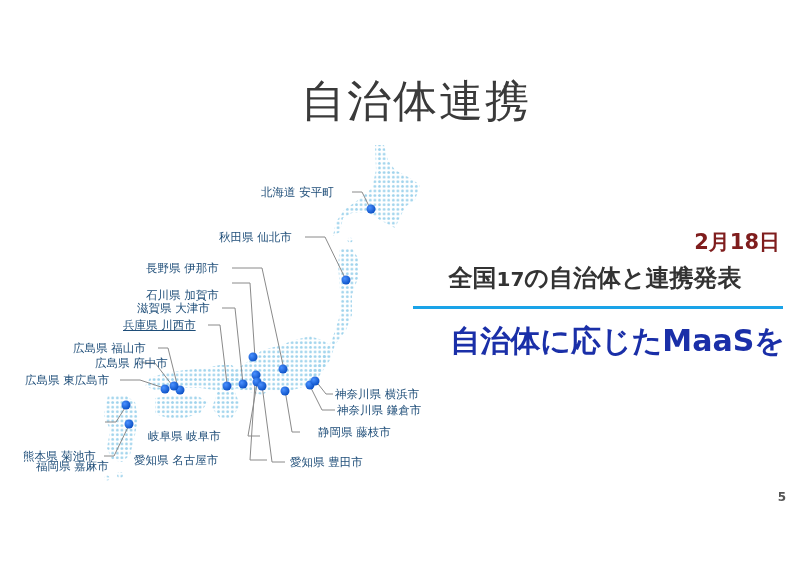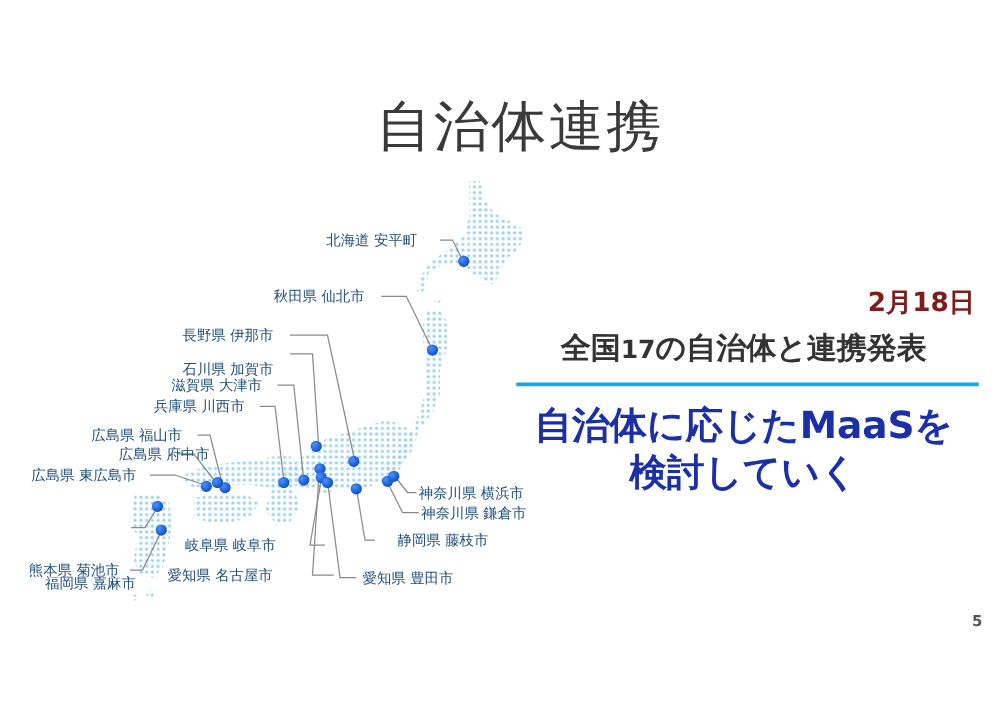--- a/index.html
+++ b/index.html
@@ -8,21 +8,21 @@
   .slide-title { position: absolute; left: 16px; width: 800px; top: 72px; text-align: center;
                  font-size: 44px; color: #3a3a3a; letter-spacing: 2px; font-weight: normal; }
   svg.map { position: absolute; left: 0; top: 0; }
   .label { position: absolute; font-size: 11.5px; color: #1f4e79; white-space: nowrap; line-height: 14px; }
   .date { position: absolute; left: 410px; width: 370px; top: 228px; text-align: right;
           font-size: 21px; font-weight: bold; color: #7f1d1d; }
   .announce { position: absolute; left: 410px; width: 370px; top: 262px; text-align: center;
               font-size: 24px; font-weight: bold; color: #333333; }
   .announce .big { font-size: 20px; }
   .divider { position: absolute; left: 413px; width: 370px; top: 306px; height: 3px; background: #1aa3e8; }
-  .msg { position: absolute; left: 405px; width: 380px; top: 322px; text-align: center;
+  .msg { position: absolute; left: 405px; width: 380px; top: 322px; text-align: right;
          font-size: 30px; font-weight: bold; color: #1a2fa8; line-height: 38px; }
   .page-num { position: absolute; right: 14px; top: 490px; font-size: 12px; font-weight: bold; color: #555555; }
 </style>
 </head>
 <body>
 
 <div class="slide-title">自治体連携</div>
 
 <svg class="map" width="800" height="566" viewBox="0 0 800 566">
   <defs>
@@ -94,36 +94,35 @@
     <circle cx="310" cy="385" r="4.5" fill="url(#pin)"></circle>
     <circle cx="315" cy="381" r="4.5" fill="url(#pin)"></circle>
   </g>
 </svg>
 
 <div class="label" style="left:261px; top:185px;">北海道 安平町</div>
 <div class="label" style="left:219px; top:230px;">秋田県 仙北市</div>
 <div class="label" style="left:146px; top:261px;">長野県 伊那市</div>
 <div class="label" style="left:146px; top:276px;margin-top:12px;">石川県 加賀市</div>
 <div class="label" style="left:137px; top:301px;">滋賀県 大津市</div>
-<div class="label" style="left:123px; top:318px;">兵庫県 川西市</div>
+<div class="label" style="left:123px; top:318px;text-decoration:underline;">兵庫県 川西市</div>
 <div class="label" style="left:73px; top:341px;">広島県 福山市</div>
 <div class="label" style="left:57px; top:356px;margin-left:38px;">広島県 府中市</div>
 <div class="label" style="left:25px; top:373px;">広島県 東広島市</div>
 <div class="label" style="left:36px; top:415px;margin-top:44px;">福岡県 嘉麻市</div>
 <div class="label" style="left:23px; top:449px;">熊本県 菊池市</div>
 <div class="label" style="left:148px; top:429px;">岐阜県 岐阜市</div>
 <div class="label" style="left:134px; top:453px;">愛知県 名古屋市</div>
 <div class="label" style="left:290px; top:455px;">愛知県 豊田市</div>
 <div class="label" style="left:318px; top:425px;">静岡県 藤枝市</div>
 <div class="label" style="left:337px; top:403px;">神奈川県 鎌倉市</div>
 <div class="label" style="left:335px; top:387px;">神奈川県 横浜市</div>
 
 <div class="date">2月18日</div>
 <div class="announce">
   <span>全国</span><span class="big">17</span><span>の自治体と連携発表</span>
 </div>
 <div class="divider"></div>
 <div class="msg">
   <div>自治体に応じたMaaSを</div>
-  <div>検討していく</div>
 </div>
 
 <div class="page-num">5</div>
 
 </body></html>

